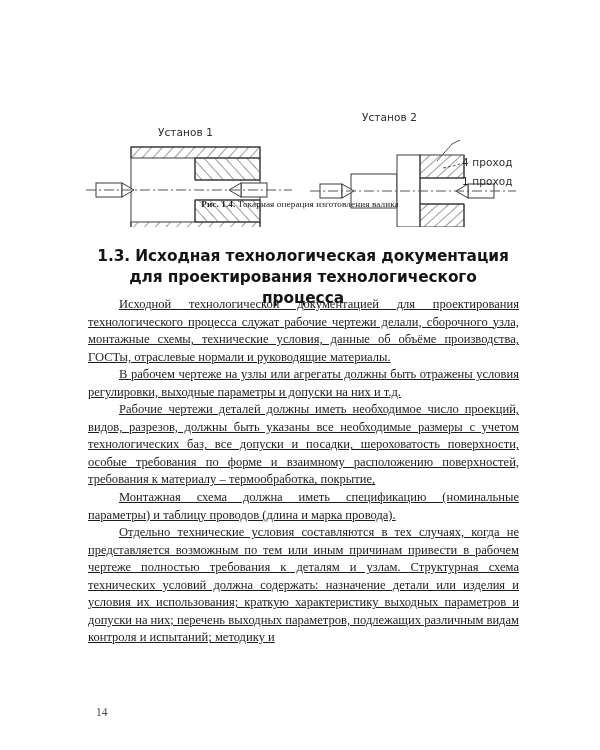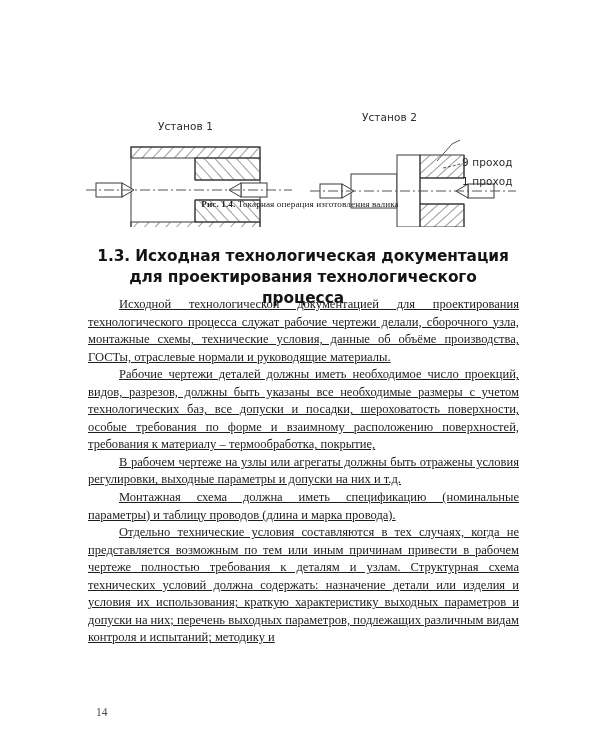--- a/index.html
+++ b/index.html
@@ -28,21 +28,21 @@
   }
   .fig-label {
     position: absolute;
     font-family: "DejaVu Sans", "Liberation Sans", sans-serif;
     font-size: 10.5px;
     color: #2b2b2b;
     white-space: nowrap;
     letter-spacing: .1px;
     text-align: center;
   }
-  #label-ustanov-1 { left: 158px; top: 68px; }
+  #label-ustanov-1 { left: 158px; top: 74px; }
   #label-ustanov-2 { left: 362px; top: 59px; }
   #label-prohod-1  { left: 462px; top: 79px; margin-top: 44px; }
   #label-prohod-2  { left: 462px; top: 104px; }
 
   .figure-svg {
     position: absolute;
     left: 0;
     top: 0;
   }
 
@@ -175,35 +175,35 @@
         <line x1="310" y1="139" x2="516" y2="139" stroke="#555" stroke-width="1" stroke-dasharray="10 3 2 3"></line>
 
         <polyline points="437,109 452,92 460,88" stroke="#555"></polyline>
         <polyline points="443,116 453,114 460,112" stroke="#555" stroke-dasharray="3 2"></polyline>
       </g>
     </svg>
 
     <div class="fig-label" id="label-ustanov-1">Установ  1</div>
     <div class="fig-label" id="label-ustanov-2">Установ 2</div>
     <div class="fig-label" id="label-prohod-1">1 проход</div>
-    <div class="fig-label" id="label-prohod-2">9 проход</div>
+    <div class="fig-label" id="label-prohod-2">4 проход</div>
   </div>
 
   <div class="fig-caption">
     <b>Рис. 1.4.</b><span> Токарная операция изготовления валика</span>
   </div>
 
   <h2 class="section-heading">
     <span class="hl">1.3. Исходная технологическая документация</span>
     <span class="hl">для проектирования технологического процесса</span>
   </h2>
 
   <div class="body-text">
     <p>Исходной технологической документацией для проектирования технологического процесса служат рабочие чертежи делали, сборочного узла, монтажные схемы, технические условия, данные об объёме производства, ГОСТы, отраслевые нормали и руководящие материалы.</p>
+    <p>В рабочем чертеже на узлы или агрегаты должны быть отражены условия регулировки, выходные параметры и допуски на них и т.д.</p>
     <p>Рабочие чертежи деталей должны иметь необходимое число проекций, видов, разрезов, должны быть указаны все необходимые размеры с учетом технологических баз, все допуски и посадки, шероховатость поверхности, особые требования по форме и взаимному расположению поверхностей, требования к материалу – термообработка, покрытие,</p>
-    <p>В рабочем чертеже на узлы или агрегаты должны быть отражены условия регулировки, выходные параметры и допуски на них и т.д.</p>
     <p>Монтажная схема должна иметь спецификацию (номинальные параметры) и таблицу проводов (длина и марка провода).</p>
     <p>Отдельно технические условия составляются в тех случаях, когда не представляется возможным по тем или иным причинам привести в рабочем чертеже полностью требования к деталям и узлам. Структурная схема технических условий должна содержать: назначение детали или изделия и условия их использования; краткую характеристику выходных параметров и допуски на них; перечень выходных параметров, подлежащих различным видам контроля и испытаний; методику и</p>
   </div>
 
   <div class="folio">14</div>
 
 </div>
 
 </body></html>

